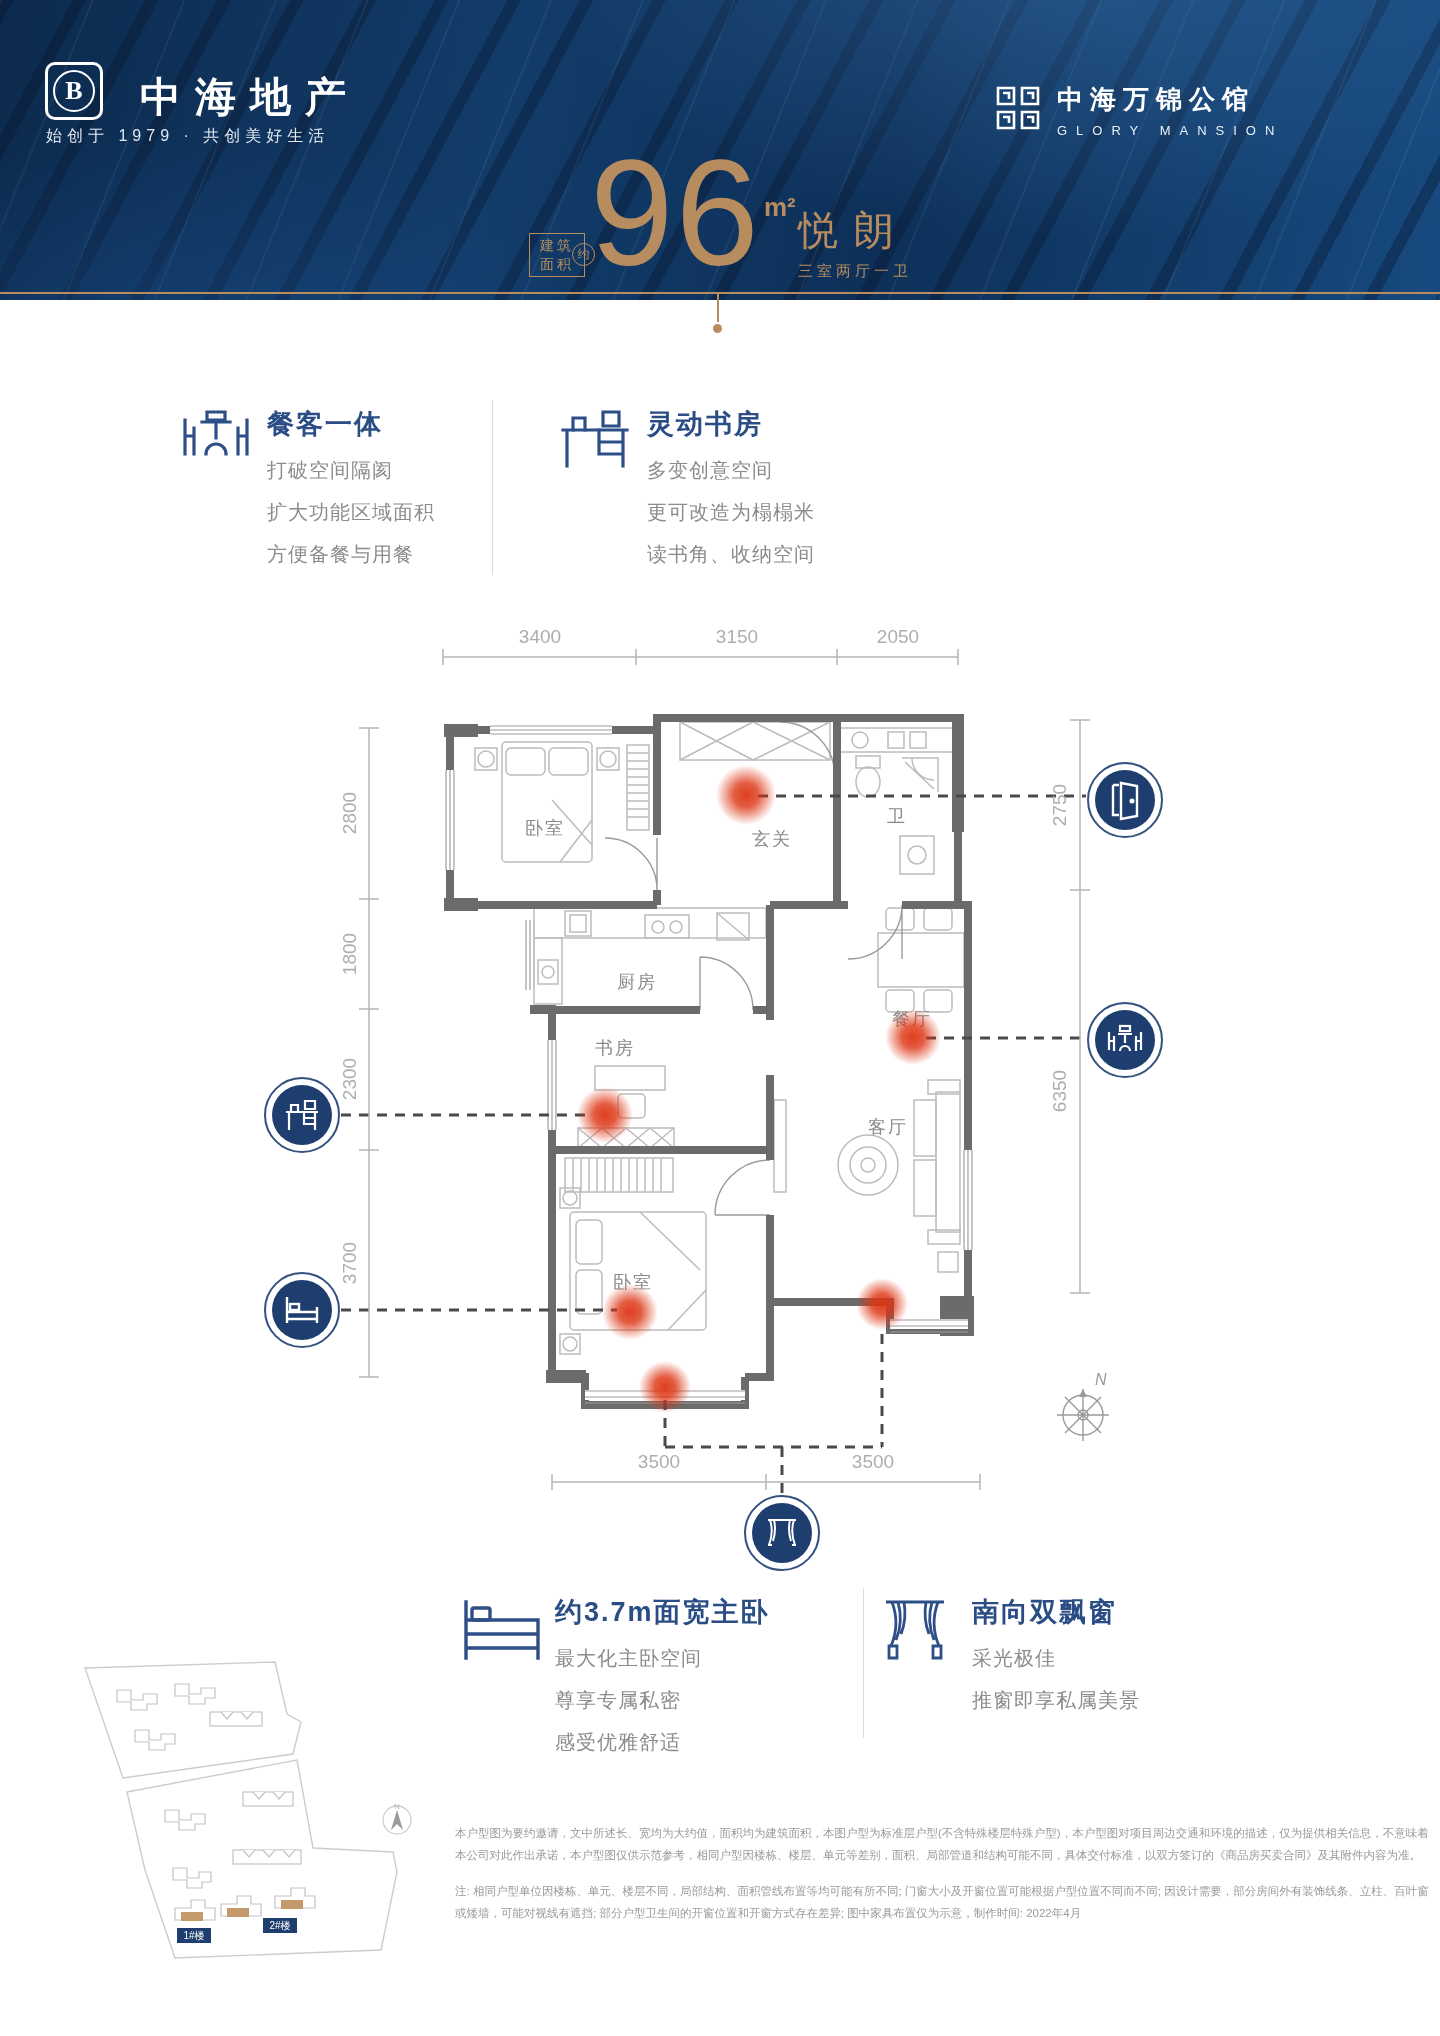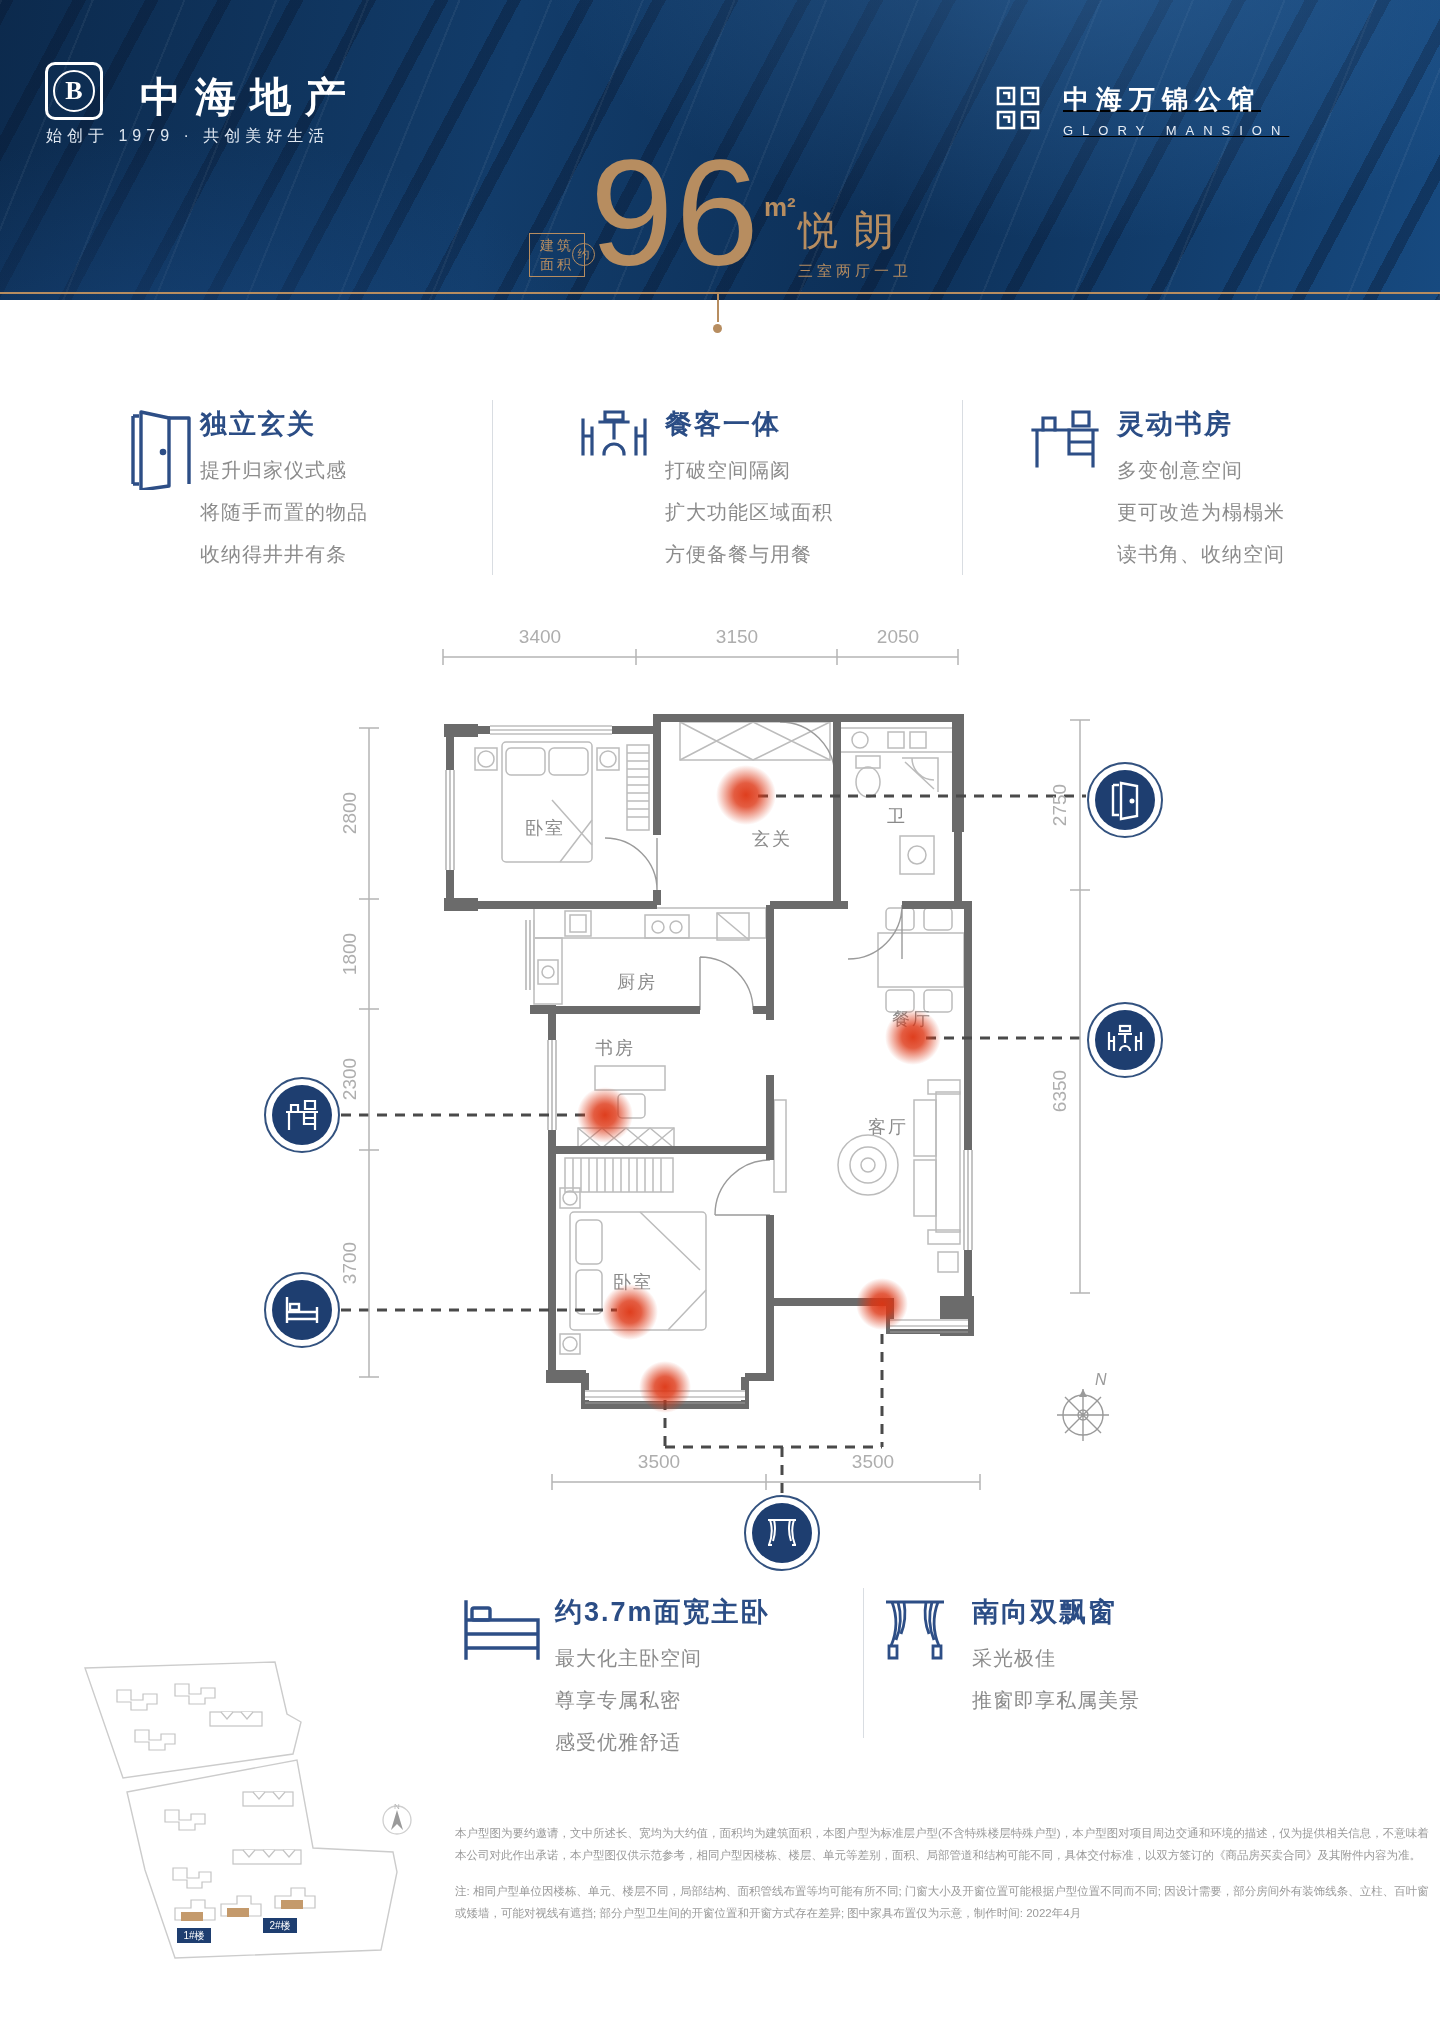--- a/index.html
+++ b/index.html
@@ -19,21 +19,21 @@
   .gold-dot{position:absolute;left:713px;top:324px;width:9px;height:9px;border-radius:50%;background:#b78d60;}
 
   .logo-left{position:absolute;left:45px;top:62px;display:flex;align-items:flex-start;}
   .emblem{width:52px;height:52px;border:3px solid #fff;border-radius:10px;display:flex;align-items:center;justify-content:center;}
   .emblem-inner{width:38px;height:38px;border:2px solid #fff;border-radius:50%;display:flex;align-items:center;justify-content:center;
     color:#fff;font-family:"Liberation Serif","DejaVu Serif",serif;font-weight:bold;font-size:26px;}
   .brand-cn{color:#fff;font-size:41px;font-weight:bold;letter-spacing:14px;margin-left:37px;margin-top:8px;}
   .tagline{position:absolute;left:46px;top:126px;color:#dfe7f1;font-size:16px;letter-spacing:5px;}
 
   .logo-right{position:absolute;left:995px;top:82px;display:flex;align-items:center;}
-  .logo-right .txt{margin-left:22px;text-decoration:underline;}
+  .logo-right .txt{margin-left:16px;}
   .lr-cn{color:#fff;font-size:26px;font-weight:bold;letter-spacing:7px;}
   .lr-en{color:#e8eef6;font-size:13px;letter-spacing:9px;margin-top:6px;}
 
   
   .area-box{position:absolute;left:529px;top:233px;width:54px;height:42px;border:1.5px solid #b78d60;
     color:#b78d60;font-size:14px;letter-spacing:3px;line-height:1.35;display:flex;flex-direction:column;
     align-items:center;justify-content:center;}
   .approx-circle{position:absolute;left:572px;top:243px;width:21px;height:21px;border:1.5px solid #b78d60;border-radius:50%;
     color:#b78d60;font-size:12px;display:flex;align-items:center;justify-content:center;background:transparent;}
   .big-num{position:absolute;left:590px;top:138px;color:#b78d60;font-size:150px;font-weight:normal;line-height:1;letter-spacing:2px;}
@@ -105,36 +105,20 @@
     <span>建筑</span>
     <span>面积</span>
   </div>
   <div class="approx-circle">约</div>
   <div class="big-num">96</div>
   <div class="unit">m²</div>
   <div class="hname">悦朗</div>
   <div class="hsub">三室两厅一卫</div>
 
   <div class="features-top">
-    <div class="fcol ft1">
-      <svg class="f-icon" width="72" height="82" viewBox="0 0 72 82">
-        <g fill="none" stroke="#2d4e86" stroke-width="3.4" stroke-linejoin="round">
-          <path d="M8,8 v68 M8,8 h6 M8,76 h6"></path>
-          <path d="M44,10 h20 v66"></path>
-          <polygon points="16,4 44,10 44,78 16,82"></polygon>
-          <circle cx="38" cy="44" r="1.6" fill="#2d4e86"></circle>
-        </g>
-      </svg>
-      <div class="f-text">
-        <div class="f-title">独立玄关</div>
-        <div class="f-line">提升归家仪式感</div>
-        <div class="f-line">将随手而置的物品</div>
-        <div class="f-line">收纳得井井有条</div>
-      </div>
-    </div>
     <div class="fcol ft2">
       <svg class="f-icon" width="70" height="52" viewBox="0 0 70 52">
         <g fill="none" stroke="#2d4e86" stroke-width="3.2" stroke-linecap="square">
           <path d="M4,12 v34 M4,28 h9 M13,20 v26"></path>
           <path d="M66,12 v34 M66,28 h-9 M57,20 v26"></path>
           <path d="M21,14 h28 M35,14 v16 M25,46 a10,10 0 0 1 20,0"></path>
           <path d="M26,4 h18 v8 h-18 z"></path>
         </g>
       </svg>
       <div class="f-text">

